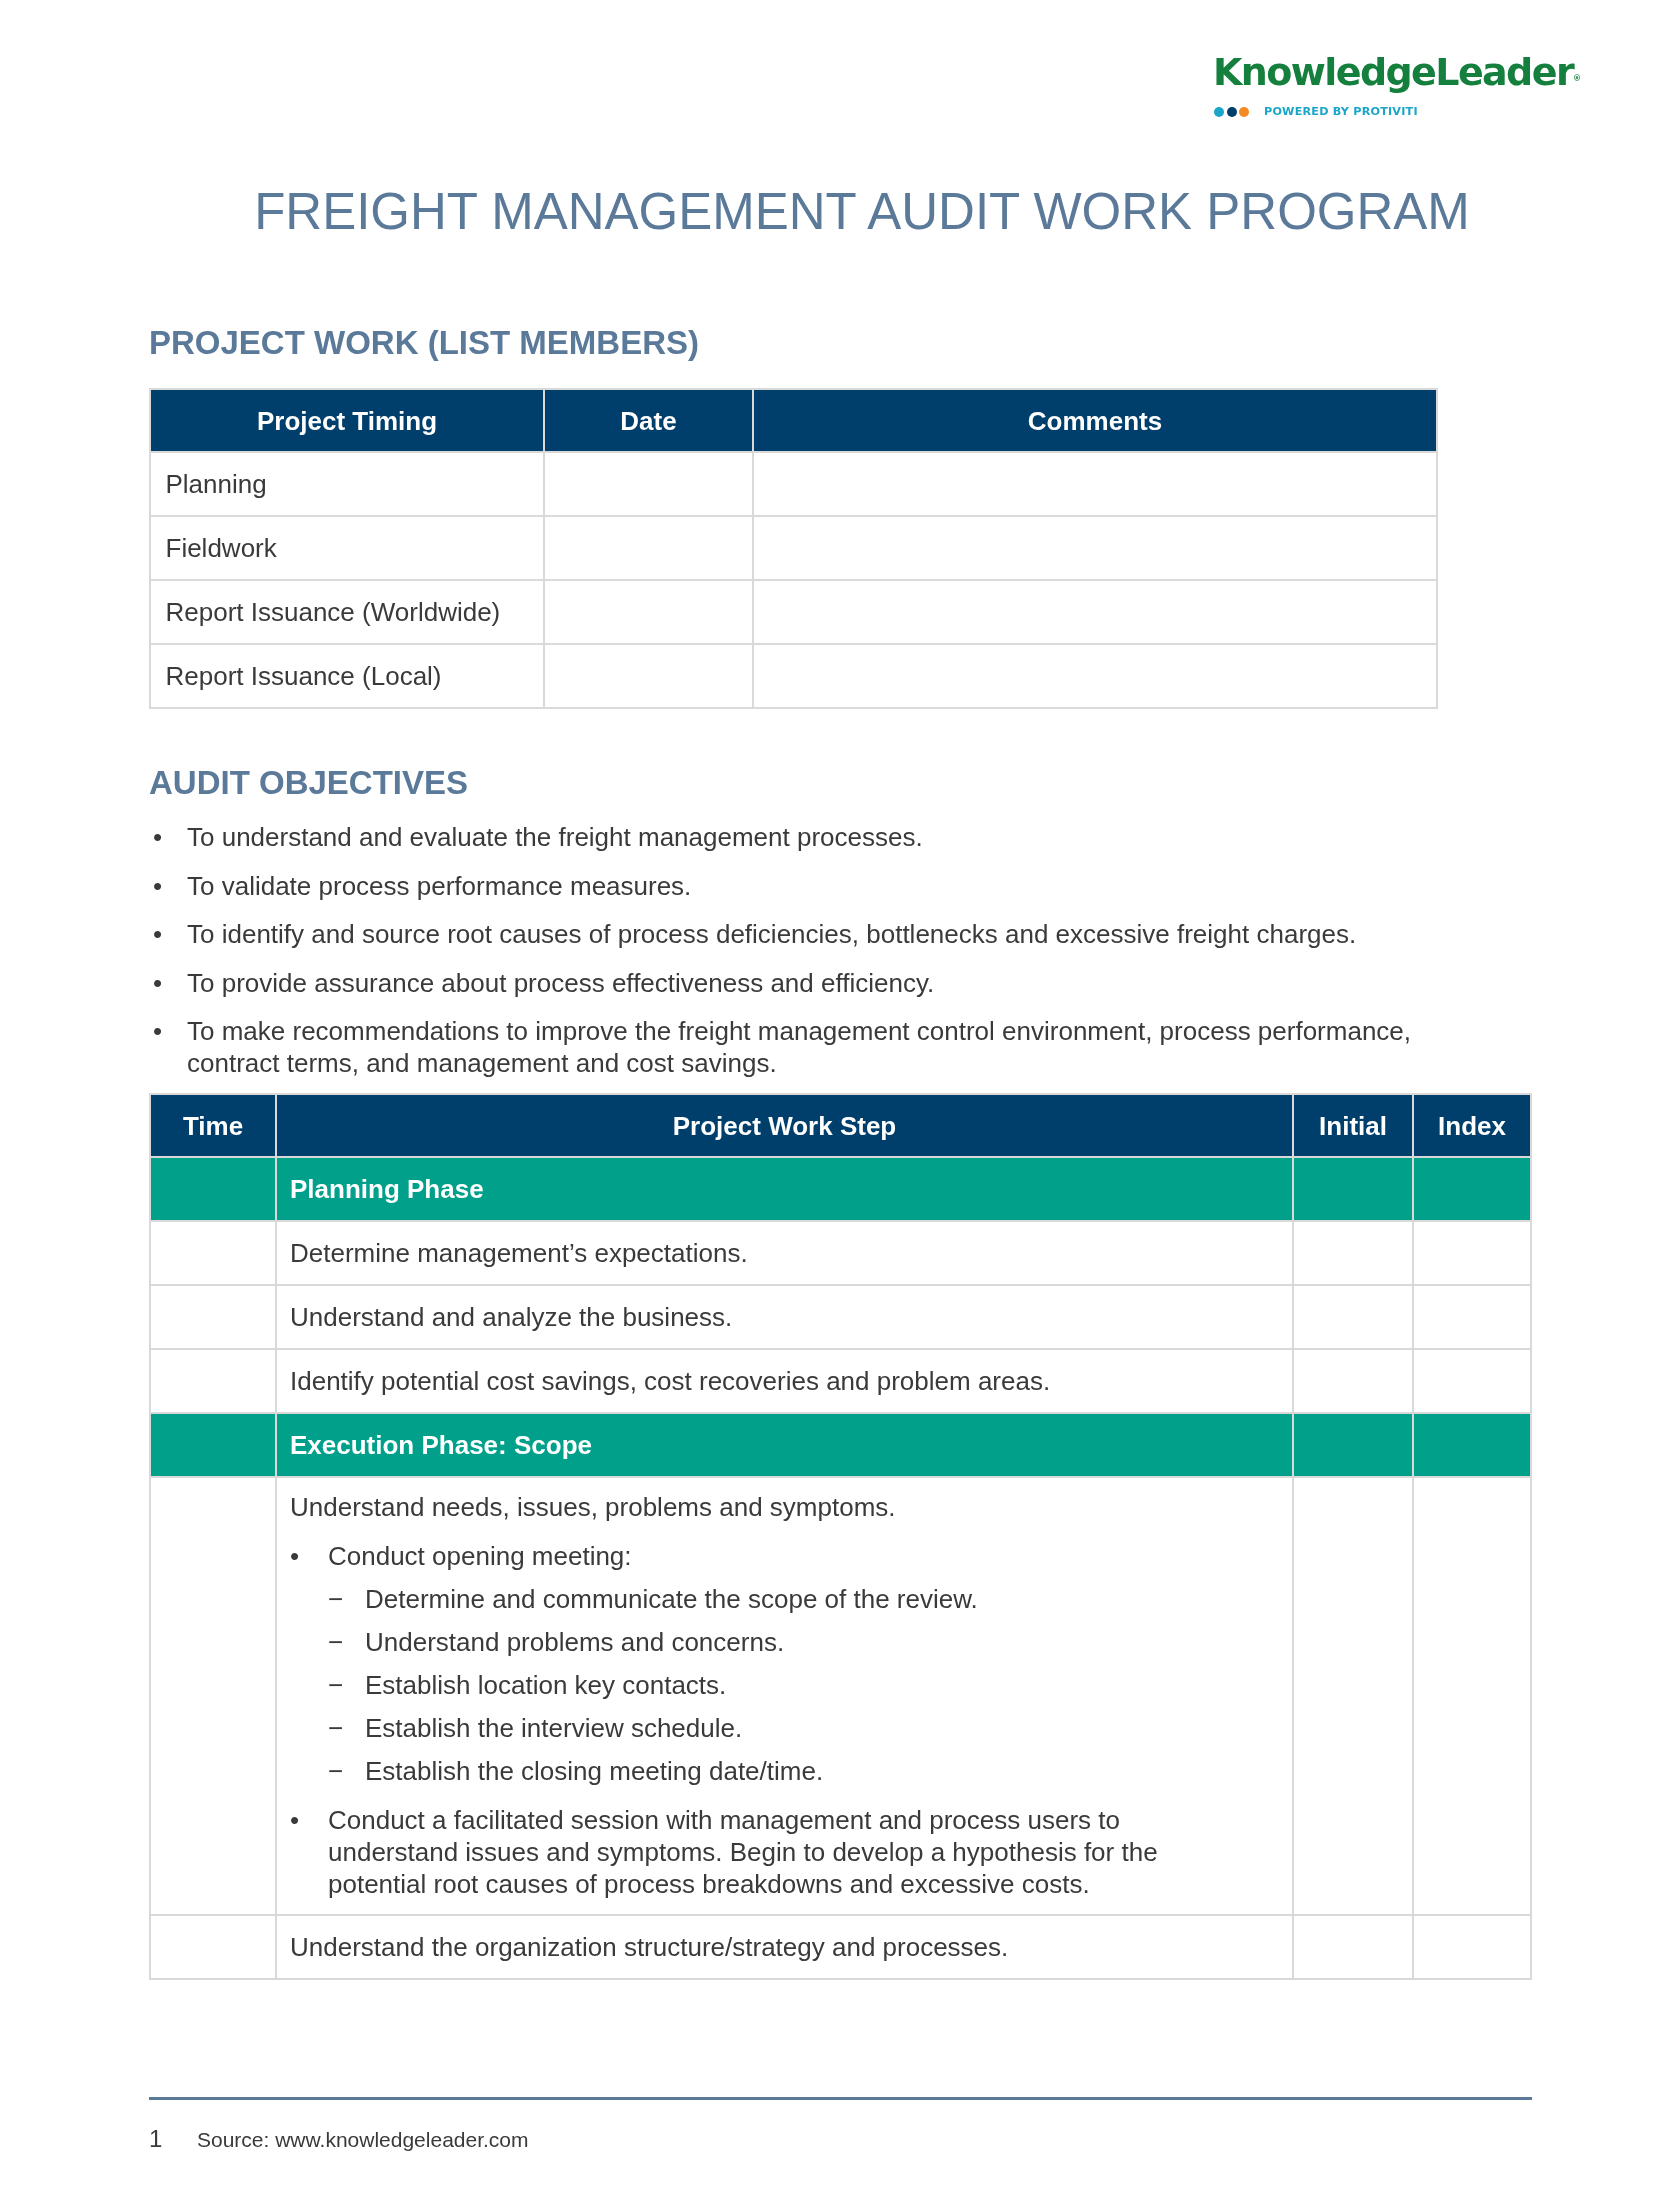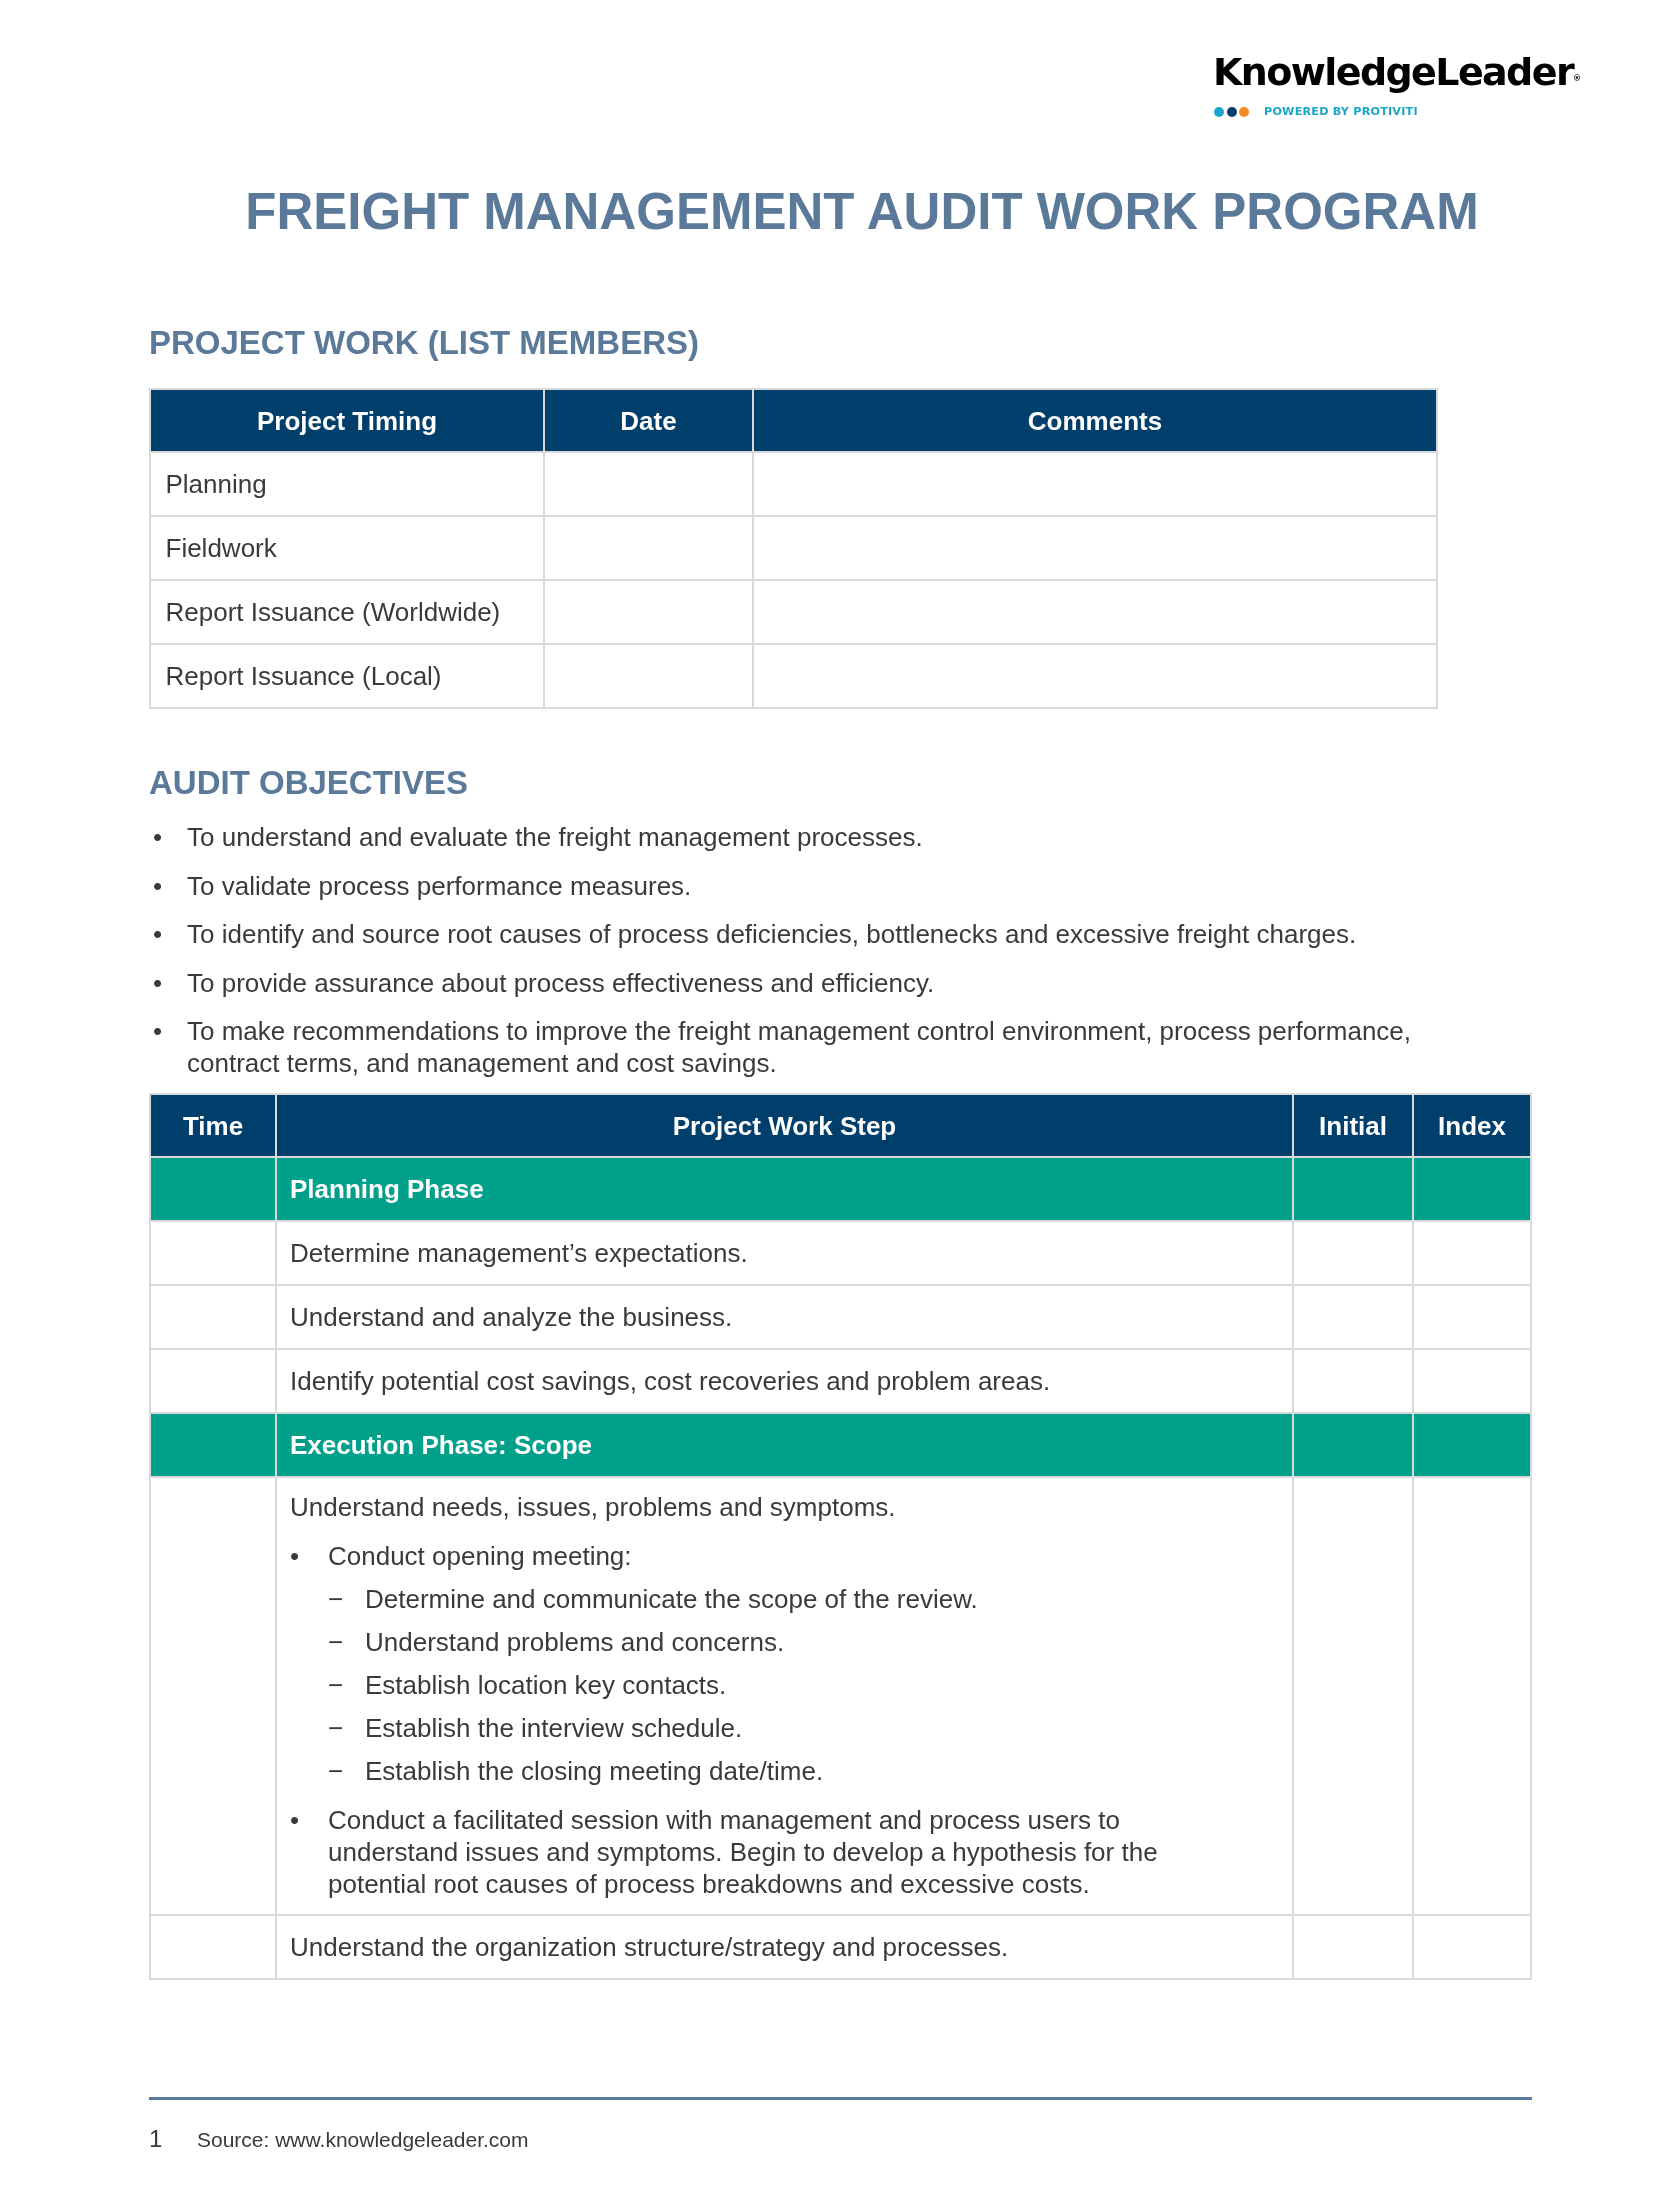--- a/index.html
+++ b/index.html
@@ -1,27 +1,27 @@
 <!DOCTYPE html>
 <html style="font-size:10.5px"><head>
 <meta charset="utf-8">
 <style>
   html, body { margin:0; padding:0; background:#ffffff; }
   body { width:1678px; height:2194px; position:relative; overflow:hidden;
          font-family:"Liberation Sans", sans-serif; color:#3a3a3c; }
   .abs { position:absolute; white-space:nowrap; }
   
   .logo-text { left:1213px; top:49px; font-family:"DejaVu Sans", sans-serif; font-weight:bold;
-               font-size:38px; letter-spacing:-1.6px; color:#000000; line-height:46px; }
+               font-size:38px; letter-spacing:-1.6px; color:#15803d; line-height:46px; }
   .logo-reg { font-size:8px; vertical-align:top; position:relative; top:6.6px; letter-spacing:0; }
   .dot { position:absolute; width:10px; height:10px; border-radius:50%; top:107px; }
   .powered { left:1264px; top:105px; font-family:"DejaVu Sans", sans-serif; font-weight:bold;
              font-size:11.2px; letter-spacing:0.2px; color:#1AA6C9; line-height:13px; }
   
-  .title { left:0; width:1678px; text-align:center; top:184px; font-size:51px; font-weight:bold;
+  .title { left:0; width:1678px; text-align:center; top:184px; font-size:51px; font-weight:normal;
            color:#5B7A9A; line-height:55px; padding-left:46px; box-sizing:border-box; }
   .h2 { font-size:33px; font-weight:bold; color:#5B7A9A; line-height:37px; left:149px; }
   
   table { position:absolute; border-collapse:collapse; table-layout:fixed; }
   td, th { border:2.6px solid #d9d9d9; padding:0; font-size:26px; line-height:32px; }
   th { background:#003F6B; color:#ffffff; font-weight:bold; text-align:center; height:61px; border-color:#d9d9d9; }
   th + th { border-left:2px solid #c4b5fd; }
   td { color:#3a3a3c; vertical-align:middle; }
   .t1 { left:149px; top:388px; width:1289px; }
   .t1 td { height:62px; }

